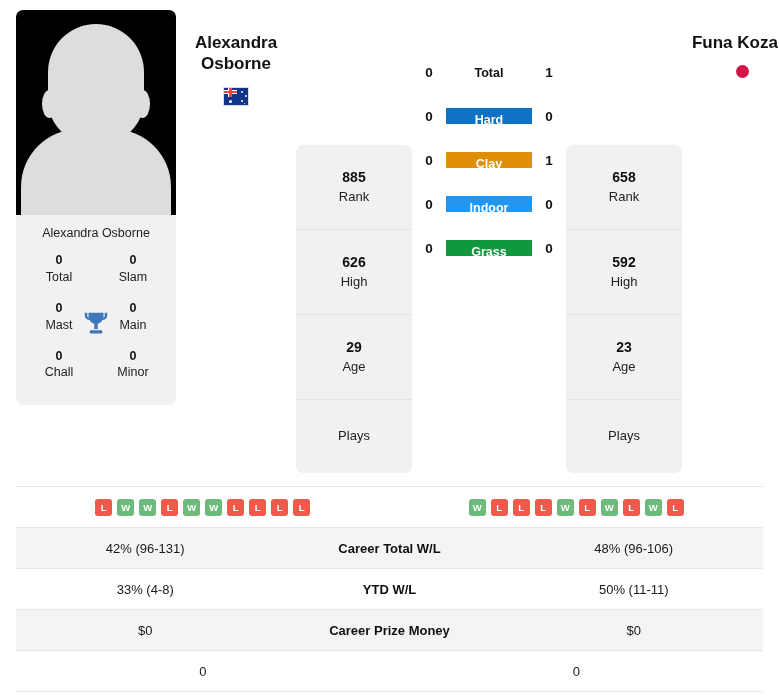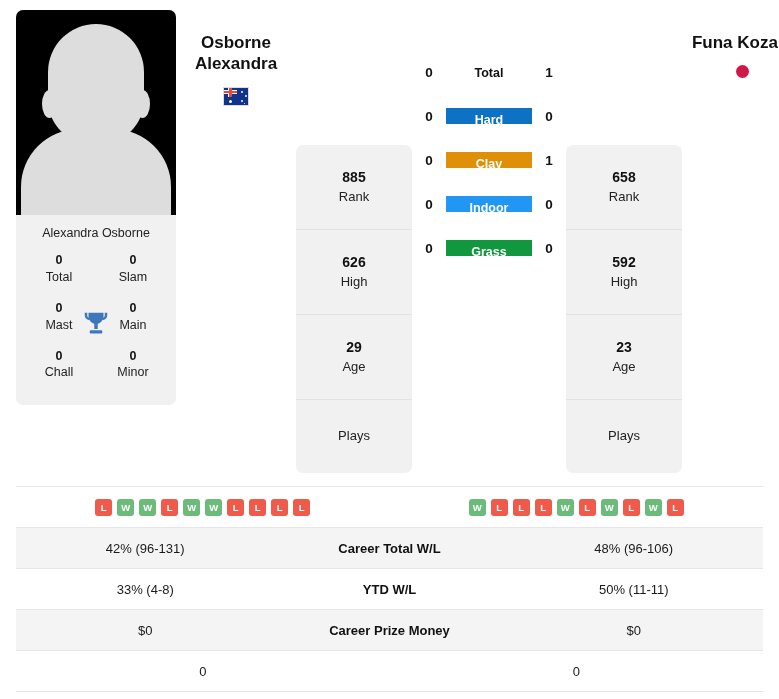--- a/index.html
+++ b/index.html
@@ -340,22 +340,22 @@
               <path d="M18 3h3v2a4 4 0 0 1-4 4V7a2 2 0 0 0 2-2V3z" fill="#3f77bb"></path>
               <rect x="10.6" y="11" width="2.8" height="5" fill="#3f77bb"></rect>
               <rect x="7" y="17" width="10" height="2.6" rx="0.6" fill="#3f77bb"></rect>
             </svg>
           </div>
         </div>
       </div>
     </div>
 
     <div class="name-col">
+      <div class="player-name">Alexandra</div>
       <div class="player-name">Osborne</div>
-      <div class="player-name">Alexandra</div>
       <div class="flag-wrap">
         <div class="flag-au">
           <div class="au-canton">
             <div class="au-cross-w1"></div>
             <div class="au-cross-w2"></div>
             <div style="position:absolute;left:5px;top:0;width:2.6px;height:100%;background:#e7473c;"></div>
             <div style="position:absolute;top:3.6px;left:0;width:100%;height:2.4px;background:#e7473c;"></div>
           </div>
           <div class="au-star" style="left:4.5px;top:12.5px;width:3.4px;height:3.4px;"></div>
           <div class="au-star" style="left:17px;top:3px;width:2.4px;height:2.4px;"></div>

